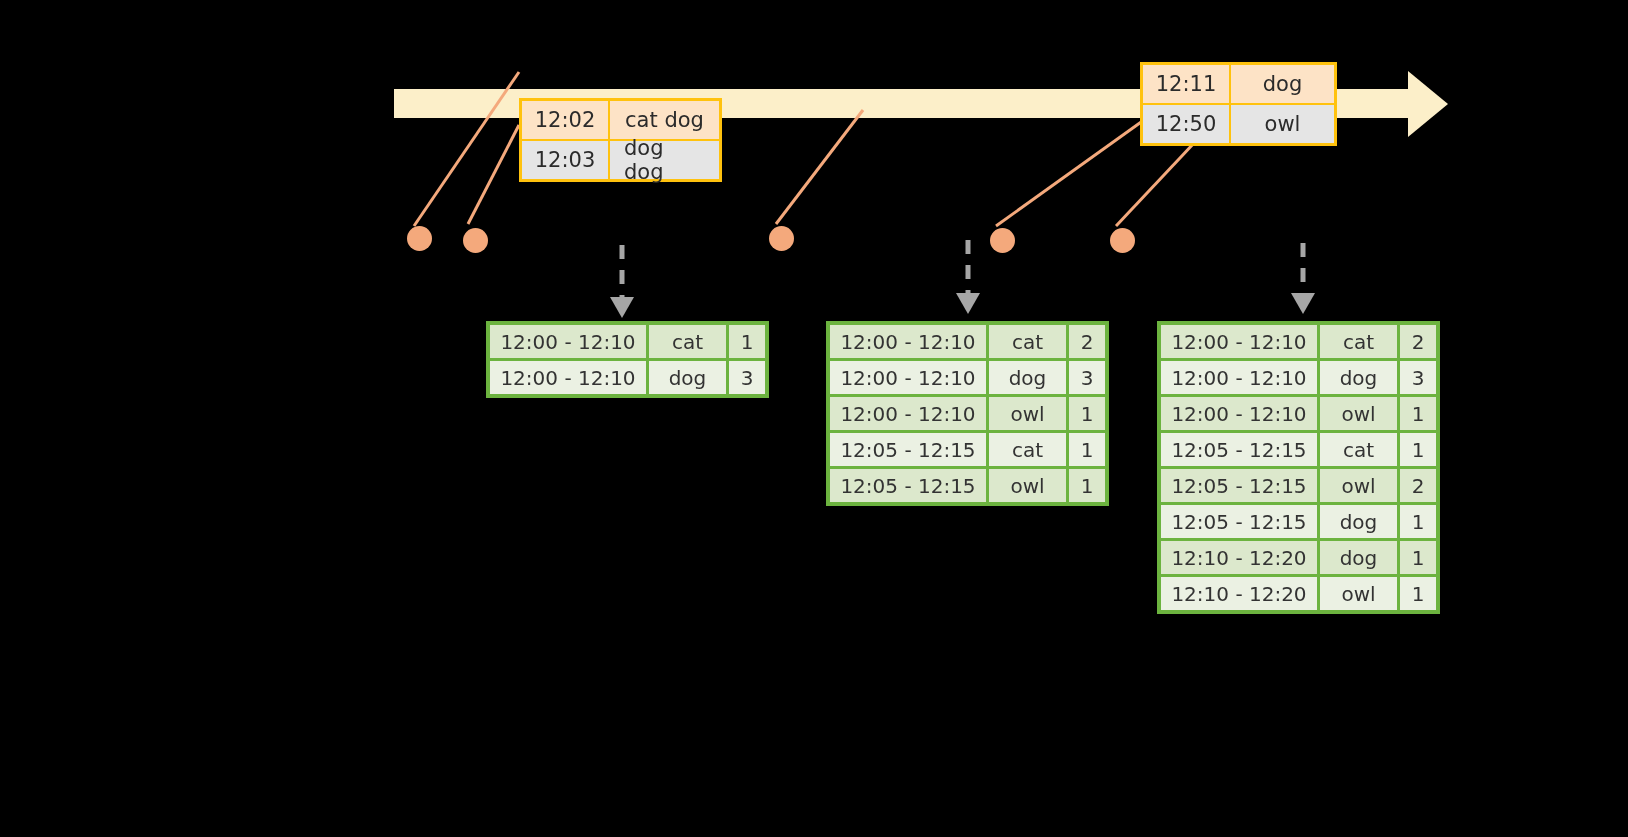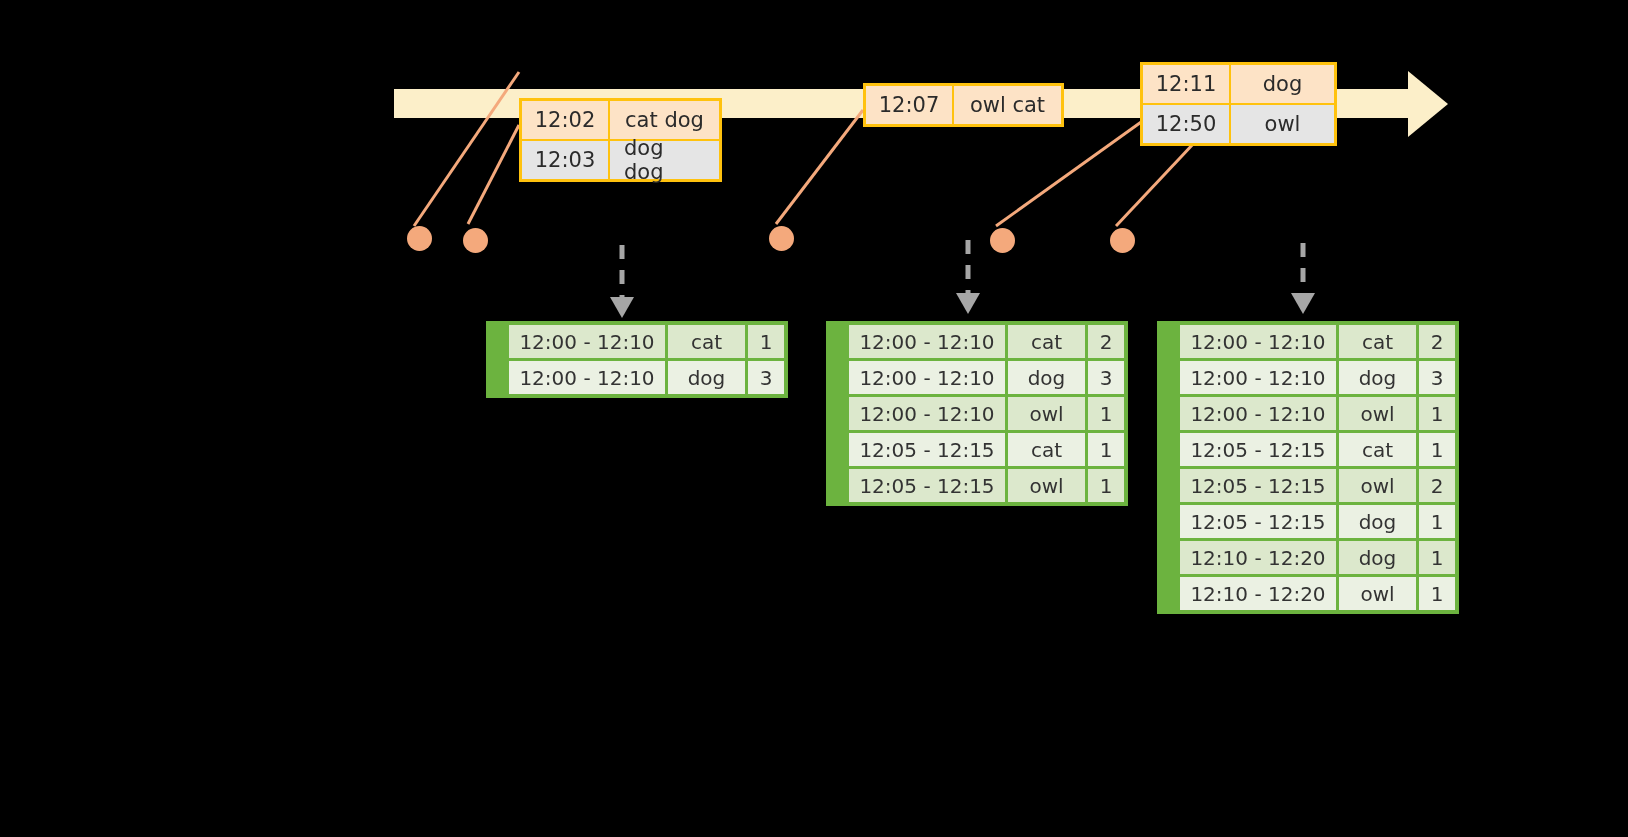--- a/index.html
+++ b/index.html
@@ -87,21 +87,20 @@
   }
 
   
   .result-table {
     position: absolute;
     border: 4px solid #6CB33F;
     background: #6CB33F;
     display: flex;
     flex-direction: column;
     gap: 3px;
-    padding-left: 19px;
   }
   .result-row {
     display: flex;
     gap: 3px;
   }
   .result-row .cell {
     font-size: 20px;
     color: #333333;
     height: 33px;
     display: flex;
@@ -150,26 +149,20 @@
     <div class="event-row shade-a">
       <div class="cell time">12:02</div>
       <div class="cell payload">cat dog</div>
     </div>
     <div class="event-row shade-b">
       <div class="cell time">12:03</div>
       <div class="cell payload">dog dog</div>
     </div>
   </div>
 
-  <div class="event-group" id="grp-b">
-    <div class="event-row shade-a">
-      <div class="cell time">12:07</div>
-      <div class="cell payload">owl cat</div>
-    </div>
-  </div>
 
   <div class="event-group" id="grp-c">
     <div class="event-row shade-a">
       <div class="cell time">12:11</div>
       <div class="cell payload">dog</div>
     </div>
     <div class="event-row shade-b">
       <div class="cell time">12:50</div>
       <div class="cell payload">owl</div>
     </div>

